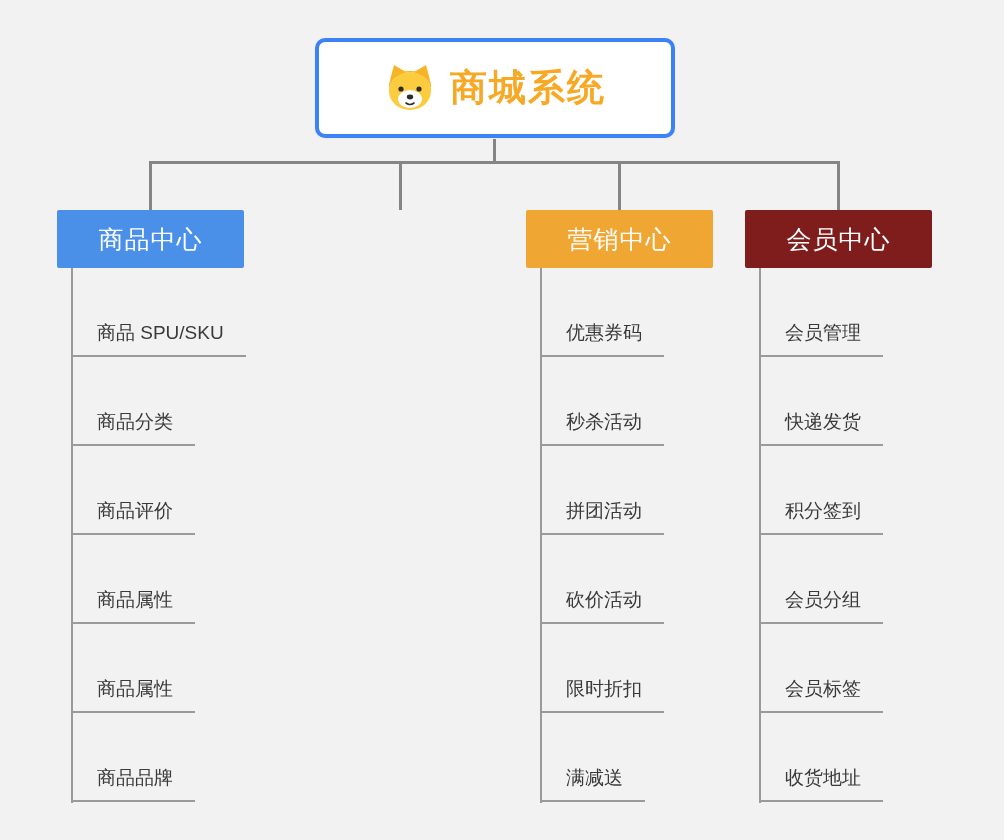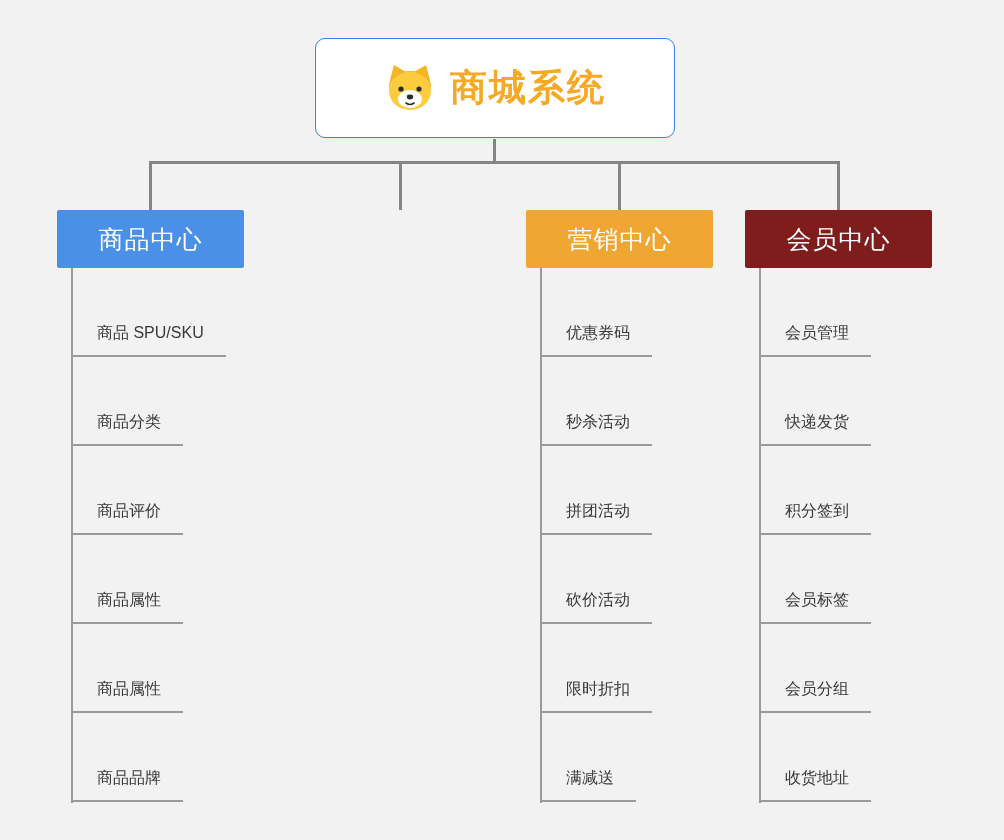--- a/index.html
+++ b/index.html
@@ -9,21 +9,21 @@
     font-family: "Liberation Sans", "DejaVu Sans", sans-serif;
     overflow: hidden;
   }
   #canvas { position: relative; width: 1004px; height: 840px; }
 
   
   .root-node {
     position: absolute; left: 315px; top: 38px;
     width: 360px; height: 100px;
     background: #ffffff;
-    border: 1px solid #3b82f6;
+    border: 4px solid #3b82f6;
     border-radius: 10px;
     display: flex; align-items: center; justify-content: center;
     gap: 14px;
     box-shadow: 0 1px 2px rgba(0,0,0,0.04);
     box-sizing: border-box;
   }
   .root-label {
     font-size: 37px; font-weight: bold; letter-spacing: 2px;
   }
   .dog-icon { width: 52px; height: 48px; flex: 0 0 auto; }
@@ -42,21 +42,21 @@
   }
   .rail {
     position: absolute; left: 14px; top: 58px;
     width: 2px; height: 535px; background: #9a9a9a;
   }
   .child {
     width: fit-content;
     margin-left: 14px; margin-top: 52px;
     padding: 0 22px 9px 26px;
     border-bottom: 2px solid #9a9a9a;
-    font-size: 16px; line-height: 26px; color: #3a3a3a;
+    font-size: 19px; line-height: 26px; color: #3a3a3a;
     white-space: nowrap;
   }
 </style>
 </head>
 <body>
 
 <div id="canvas">
 
   <div class="line" style="left:493px; top:139px; width:3px; height:24px;"></div>
   <div class="line" style="left:149px; top:161px; width:691px; height:3px;"></div>
@@ -102,18 +102,18 @@
     <div class="child">限时折扣</div>
     <div class="child">满减送</div>
   </div>
 
   <div class="branch" style="left:745px;">
     <div class="branch-header" style="background-color: #7f1d1d;">会员中心</div>
     <div class="rail"></div>
     <div class="child">会员管理</div>
     <div class="child">快递发货</div>
     <div class="child">积分签到</div>
+    <div class="child">会员分组</div>
     <div class="child">会员标签</div>
-    <div class="child">会员分组</div>
     <div class="child">收货地址</div>
   </div>
 
 </div>
 
 </body></html>

